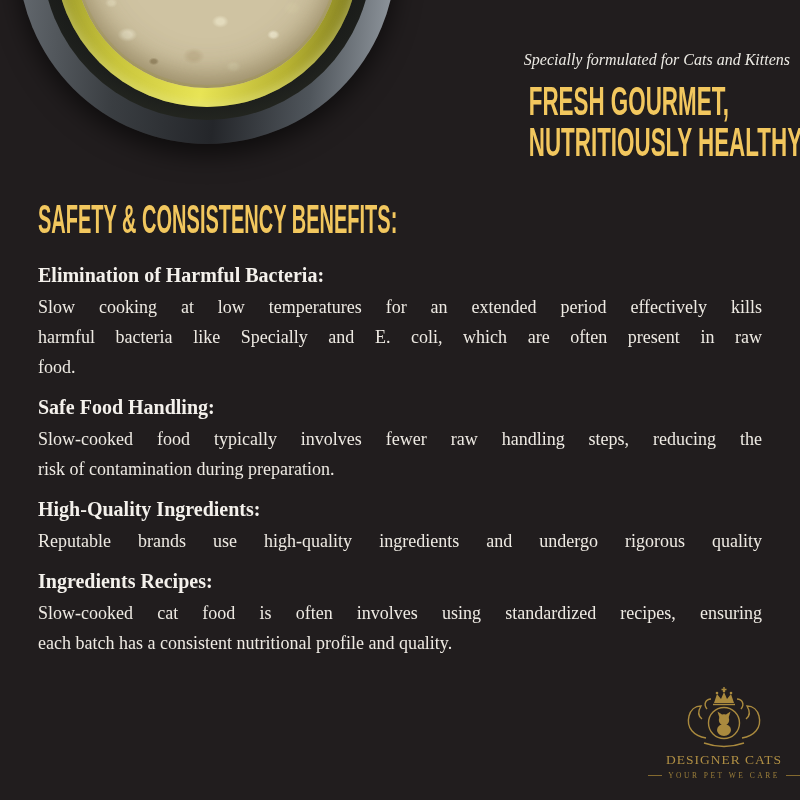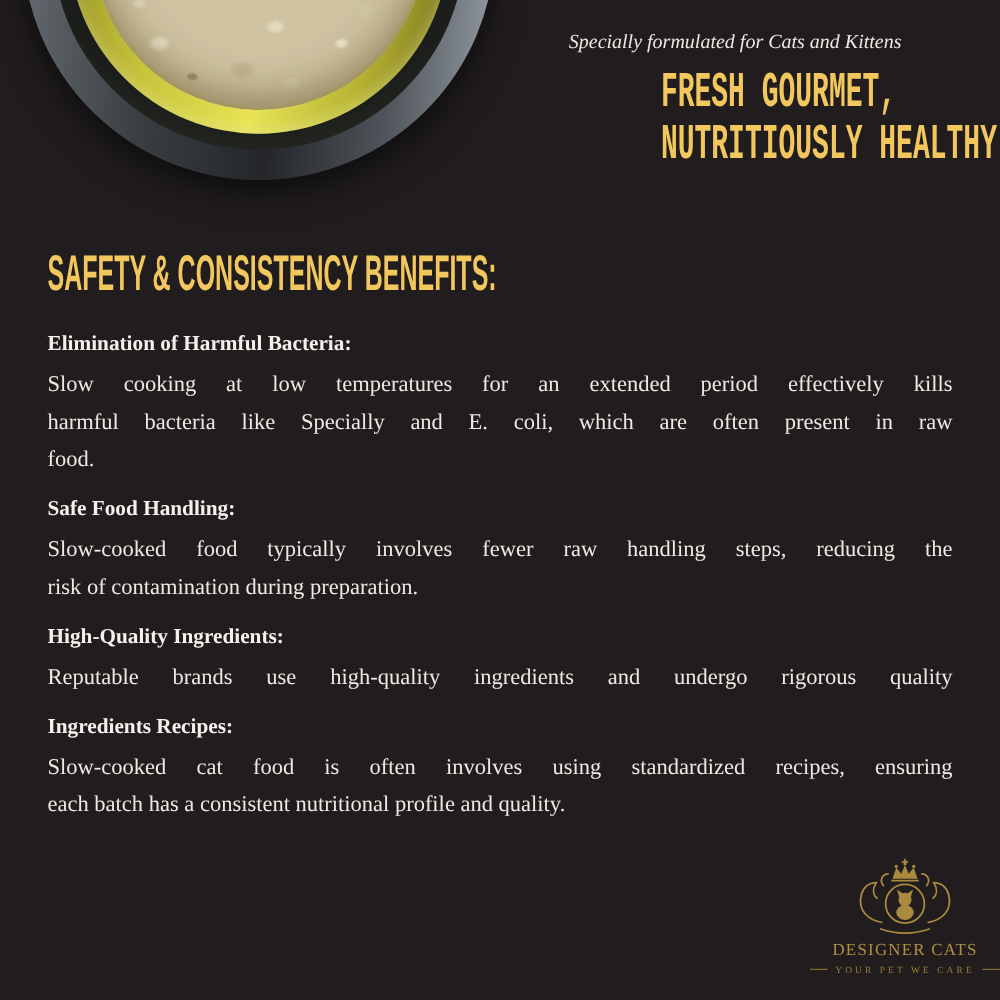--- a/index.html
+++ b/index.html
@@ -35,42 +35,42 @@
       radial-gradient(9px 7px at 75% 80%, #ece5cb 30%, rgba(236,229,203,0) 70%),
       radial-gradient(7px 5px at 30% 90%, #9e8f6e 35%, rgba(158,143,110,0) 75%),
       radial-gradient(11px 8px at 60% 92%, #d8cfae 30%, rgba(216,207,174,0) 70%),
       radial-gradient(6px 5px at 50% 65%, #8f8161 40%, rgba(143,129,97,0) 80%),
       radial-gradient(13px 10px at 82% 70%, #d2c7a4 30%, rgba(210,199,164,0) 70%),
       radial-gradient(9px 7px at 14% 68%, #ded5b6 30%, rgba(222,213,182,0) 70%),
       radial-gradient(7px 6px at 88% 86%, #b7a885 35%, rgba(183,168,133,0) 75%);
     box-shadow:inset 0 0 0 3px rgba(160,150,60,.25), inset 0 -12px 26px rgba(115,100,60,.5), inset 0 0 46px rgba(140,125,85,.3);
   }
   
-  .hero{position:absolute;top:24px;left:455px;width:335px;text-align:left;}
+  .hero{position:absolute;top:50px;left:455px;width:335px;text-align:right;}
   .hero-tagline{
     font-style:italic;font-size:16px;line-height:20px;color:#eceae4;
     font-family:"Liberation Serif",serif;
   }
-  .hero-title{margin-top:11px;color:#f2c75e;font-family:Liberation Mono, monospace;font-weight:bold;}
+  .hero-title{margin-top:11px;color:#f2c75e;font-family:Liberation Sans, sans-serif;font-weight:bold;}
   .hero-title-line{
     font-size:40px;line-height:41px;white-space:nowrap;
     transform:scaleX(0.56);transform-origin:50% 50%;
   }
   
   .safety-heading{
     position:absolute;left:38px;top:198px;color:#f2c75e;
     font-family:"Liberation Sans",sans-serif;font-weight:bold;
     font-size:40px;line-height:42px;white-space:nowrap;
     transform:scaleX(0.50);transform-origin:0 50%;
   }
   
   .content{position:absolute;left:38px;top:260px;width:724px;}
   .benefit-item{margin-bottom:10px;}
   .benefit-title{
-    font-weight:bold;font-size:17px;line-height:30px;color:#f4f1ec;
+    font-weight:bold;font-size:20px;line-height:30px;color:#f4f1ec;
     margin-bottom:2px;
   }
   .benefit-body{font-size:18px;color:#eeeae3;}
   .jline{line-height:30px;text-align:justify;text-align-last:justify;}
   .jline.last{text-align-last:left;}
   
   .logo{position:absolute;left:645px;top:686px;width:158px;text-align:center;color:#aa8a3e;}
   .logo-emblem{display:block;margin:0 auto;}
   .logo-name{
     font-family:"Liberation Serif",serif;font-size:13.5px;letter-spacing:1px;

